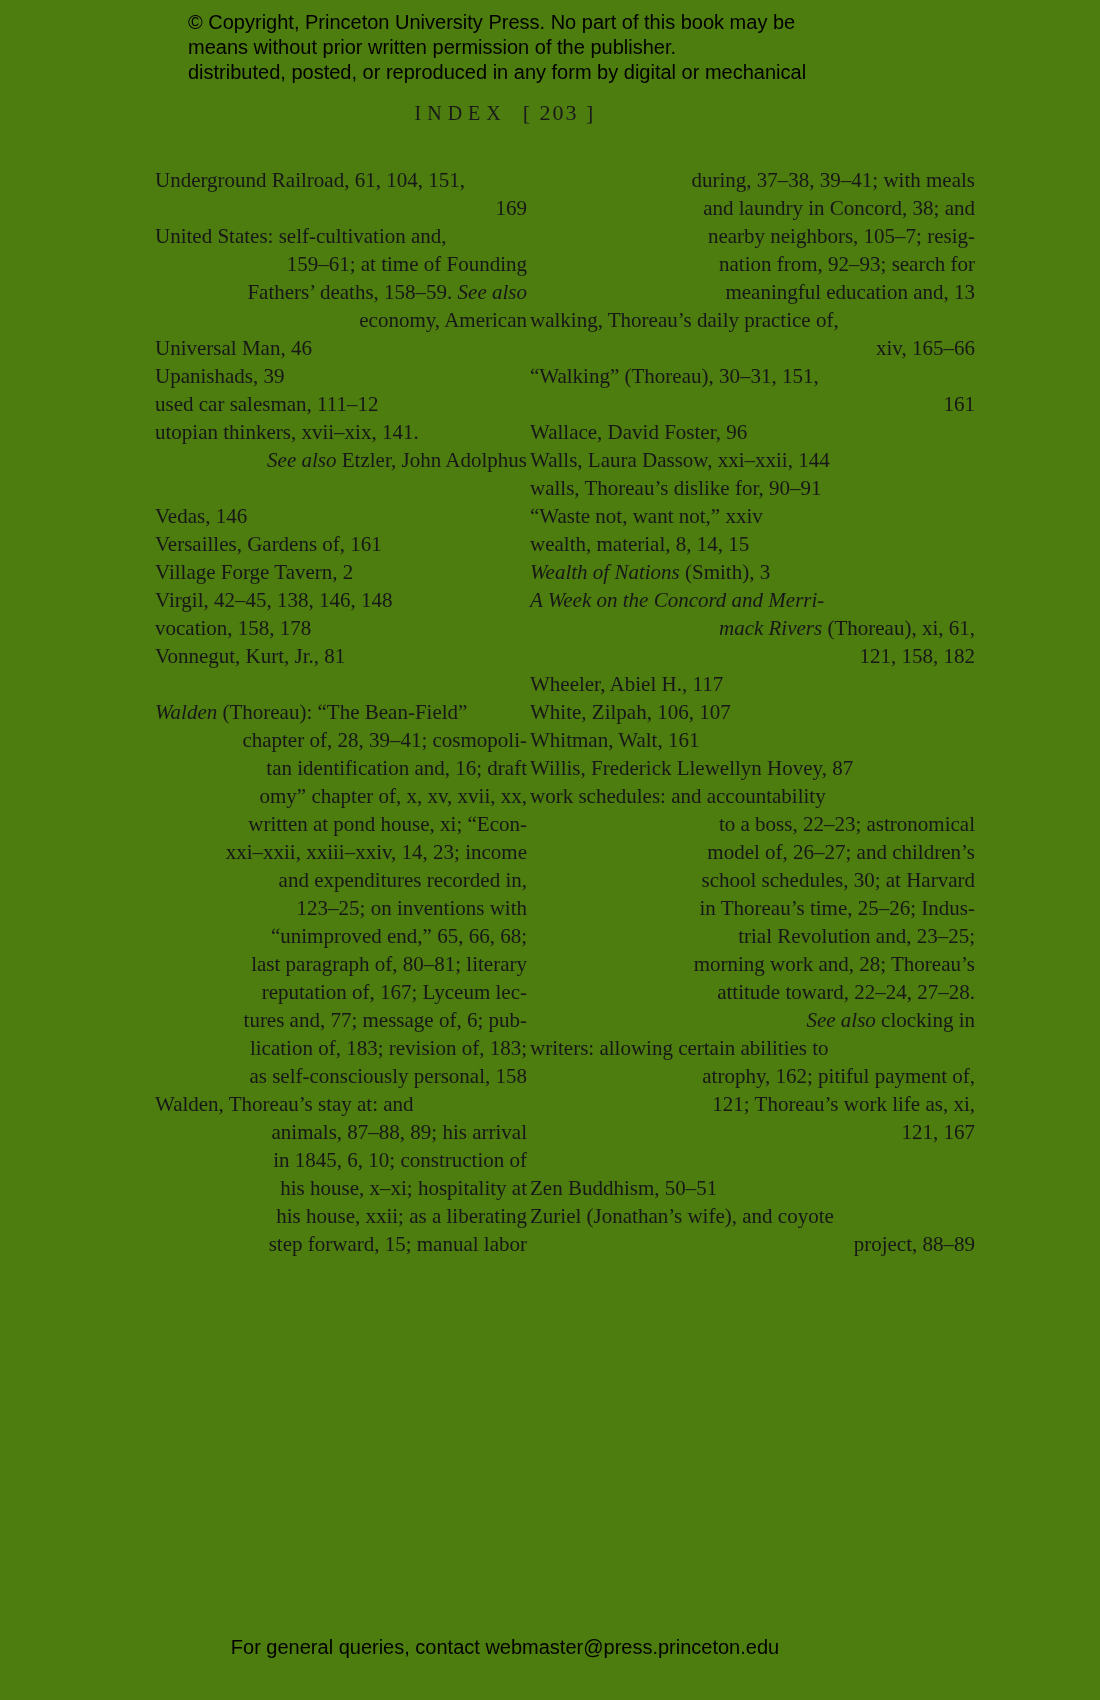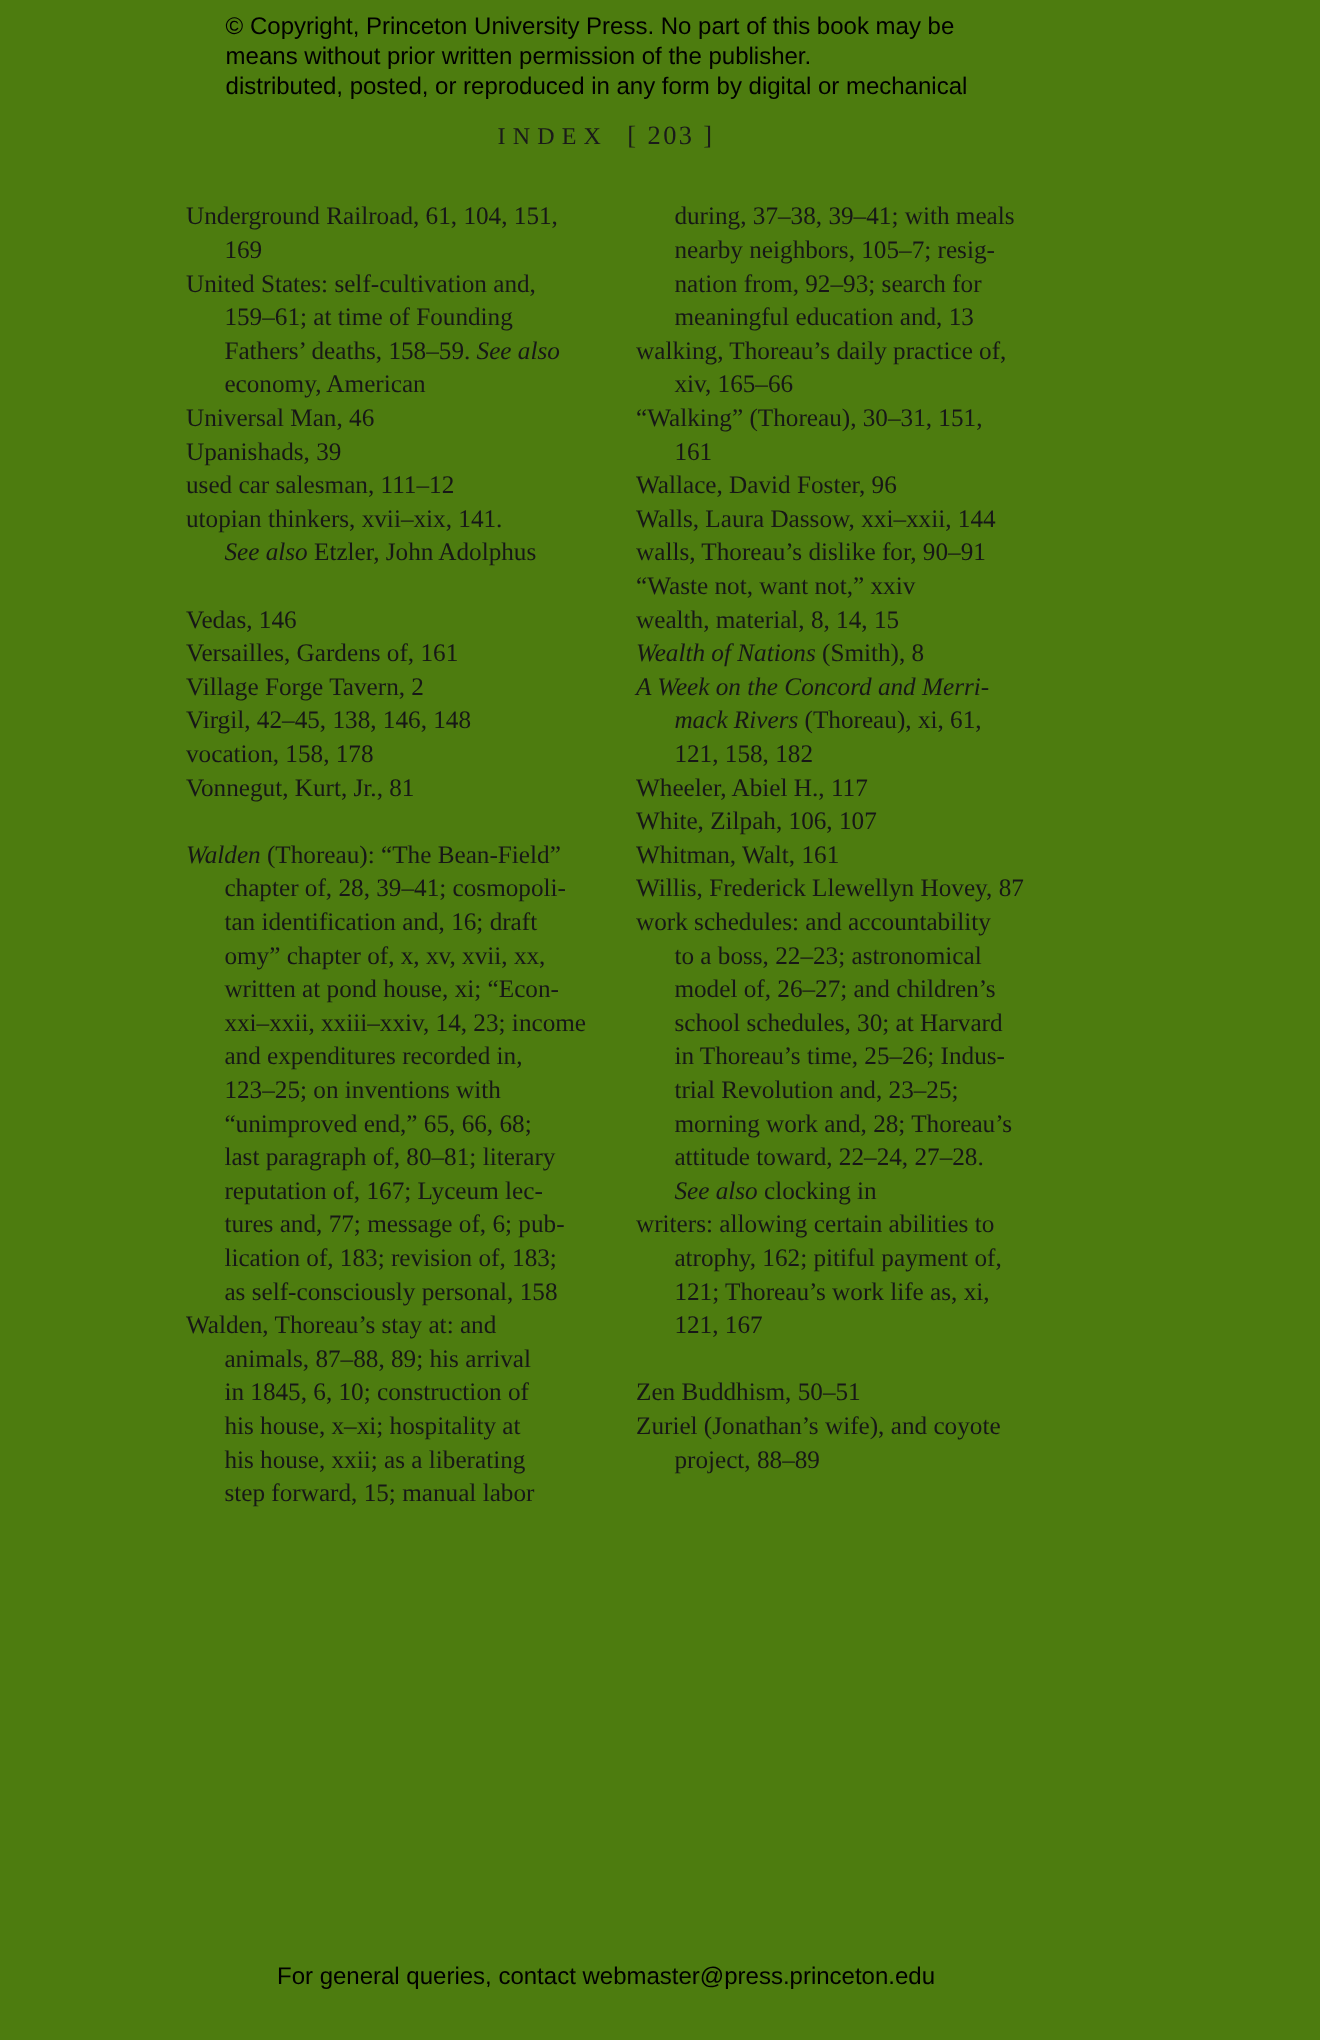--- a/index.html
+++ b/index.html
@@ -31,21 +31,21 @@
   .page-label{font-size:22px;margin-left:16px;letter-spacing:2px;margin-top:18px;}
   
   .col{
     position:absolute;top:166px;
     font-family:"Liberation Serif",serif;
     font-size:21px;line-height:28px;color:#171717;
   }
   .col-left{left:155px;width:372px;}
   .col-right{left:530px;width:445px;}
   .idx-line{white-space:nowrap;}
-  .idx-line.ind{padding-left:32px;}
+  .idx-line.ind{padding-left:32px;text-align:right;}
   .idx-line .it{font-style:italic;}
   
   .footer{
     position:absolute;left:0;top:1636px;width:1010px;
     text-align:center;
     font-family:"Liberation Sans",sans-serif;
     font-size:20px;color:#000;
   }
 </style>
 </head>
@@ -99,33 +99,34 @@
       <div class="idx-line ind"><span>as self-consciously personal, 158</span></div>
       <div class="idx-line"><span>Walden, Thoreau’s stay at: and</span></div>
       <div class="idx-line ind"><span>animals, 87–88, 89; his arrival</span></div>
       <div class="idx-line ind"><span>in 1845, 6, 10; construction of</span></div>
       <div class="idx-line ind"><span>his house, x–xi; hospitality at</span></div>
       <div class="idx-line ind"><span>his house, xxii; as a liberating</span></div>
       <div class="idx-line ind"><span>step forward, 15; manual labor</span></div>
     </div>
   <div class="col col-right">
       <div class="idx-line ind"><span>during, 37–38, 39–41; with meals</span></div>
+      <div class="idx-line ind"><span>and laundry in Concord, 38; and</span></div>
       <div class="idx-line ind"><span>nearby neighbors, 105–7; resig-</span></div>
       <div class="idx-line ind"><span>nation from, 92–93; search for</span></div>
       <div class="idx-line ind"><span>meaningful education and, 13</span></div>
       <div class="idx-line"><span>walking, Thoreau’s daily practice of,</span></div>
       <div class="idx-line ind"><span>xiv, 165–66</span></div>
       <div class="idx-line"><span>“Walking” (Thoreau), 30–31, 151,</span></div>
       <div class="idx-line ind"><span>161</span></div>
       <div class="idx-line"><span>Wallace, David Foster, 96</span></div>
       <div class="idx-line"><span>Walls, Laura Dassow, xxi–xxii, 144</span></div>
       <div class="idx-line"><span>walls, Thoreau’s dislike for, 90–91</span></div>
       <div class="idx-line"><span>“Waste not, want not,” xxiv</span></div>
       <div class="idx-line"><span>wealth, material, 8, 14, 15</span></div>
-      <div class="idx-line"><span class="it">Wealth of Nations</span><span> (Smith), 8</span></div>
+      <div class="idx-line"><span class="it">Wealth of Nations</span><span> (Smith), 3</span></div>
       <div class="idx-line"><span class="it">A Week on the Concord and Merri-</span></div>
       <div class="idx-line ind"><span class="it">mack Rivers</span><span> (Thoreau), xi, 61,</span></div>
       <div class="idx-line ind"><span>121, 158, 182</span></div>
       <div class="idx-line"><span>Wheeler, Abiel H., 117</span></div>
       <div class="idx-line"><span>White, Zilpah, 106, 107</span></div>
       <div class="idx-line"><span>Whitman, Walt, 161</span></div>
       <div class="idx-line"><span>Willis, Frederick Llewellyn Hovey, 87</span></div>
       <div class="idx-line"><span>work schedules: and accountability</span></div>
       <div class="idx-line ind"><span>to a boss, 22–23; astronomical</span></div>
       <div class="idx-line ind"><span>model of, 26–27; and children’s</span></div>

